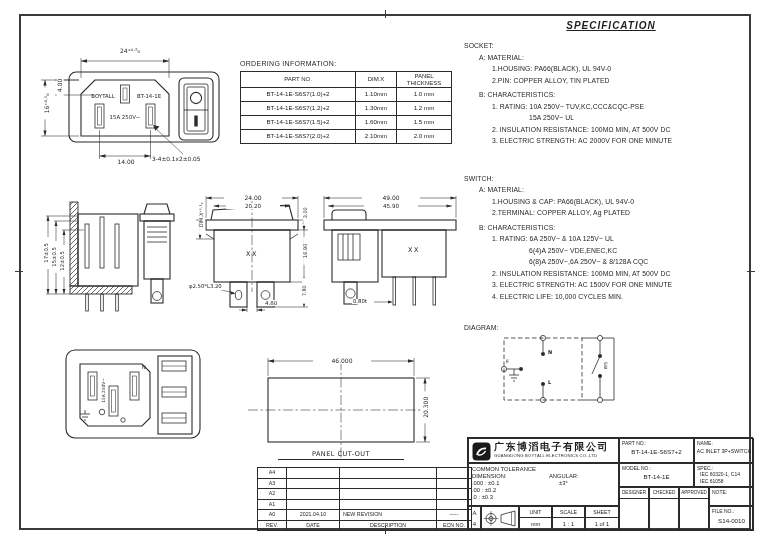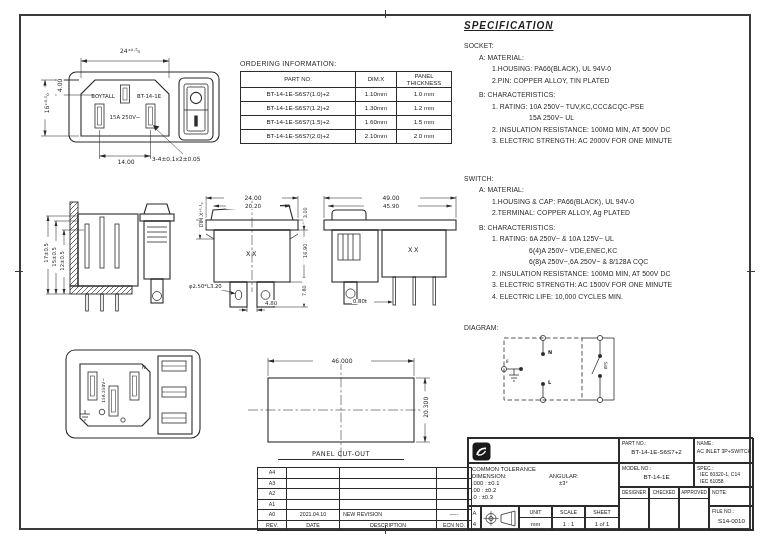--- a/index.html
+++ b/index.html
@@ -24,21 +24,21 @@
   
   #ordering{position:absolute;left:240px;top:60px;width:214px;}
   #ordering .ot-title{font-size:7px;letter-spacing:.3px;margin-bottom:4px;}
   #ordering table{border-collapse:collapse;width:210px;table-layout:fixed;}
   #ordering th,#ordering td{border:1px solid #2b2b2b;font-weight:normal;text-align:center;
        font-size:6.2px;padding:0;height:13px;line-height:1.05;overflow:hidden;}
   #ordering th{height:15px;font-size:6px;}
   
   #spec{position:absolute;left:464px;top:20px;width:294px;}
   .spec-title{font-size:10px;font-weight:bold;font-style:italic;text-decoration:underline;
-       letter-spacing:1px;margin-bottom:9px;}
+       letter-spacing:1px;margin-bottom:9px;text-align:center;}
   .specline{font-size:6.8px;line-height:11.5px;letter-spacing:.1px;white-space:nowrap;}
   .ind1{padding-left:15px;}.ind2{padding-left:28px;}.ind3{padding-left:65px;}
   .gap{margin-top:3px;}
   .mt{margin-top:26px;}
   .mtd{margin-top:20px;}
   
   #revtable{position:absolute;left:257px;top:467px;width:210px;height:63px;}
   #revtable table{border-collapse:collapse;width:210px;table-layout:fixed;}
   #revtable td{border:1px solid #2b2b2b;font-size:5.3px;text-align:center;height:9.5px;
        padding:0;line-height:1;overflow:hidden;white-space:nowrap;}
@@ -435,20 +435,24 @@
   </div>
 
   <div id="titleblock">
 
     <div class="cell" style="left:0;top:0;width:151px;height:25px;">
       <svg width="19" height="19" style="left:3px;top:3px;">
         <rect x="0.5" y="0.5" width="18" height="18" rx="4" fill="#1a1a1a"></rect>
         <path d="M5,13 Q7,6 14,6.5" stroke="#fff" stroke-width="1.8" fill="none"></path>
         <path d="M6,13 Q11,13.5 13.5,9" stroke="#fff" stroke-width="1.4" fill="none"></path>
       </svg>
+      <div style="position:absolute;left:25px;top:2px;">
+        <div style="font-size:10px;font-weight:bold;letter-spacing:1.5px;line-height:12px;">广东博滔电子有限公司</div>
+        <div style="font-size:4.2px;letter-spacing:.2px;">GUANGDONG BOYTALL ELECTRONICS CO.,LTD</div>
+      </div>
     </div>
 
     <div class="cell" style="left:0;top:25px;width:151px;height:43px;">
       <div style="font-size:5.8px;padding:2px 0 0 3px;">COMMON TOLERANCE</div>
       <div style="font-size:5.8px;padding:1px 0 0 3px;">
         <span>DIMENSION:</span>
         <span style="position:absolute;left:80px;">ANGULAR:</span>
       </div>
       <div style="font-size:5.8px;padding:1px 0 0 3px;">
         <span>.000 : ±0.1</span>

